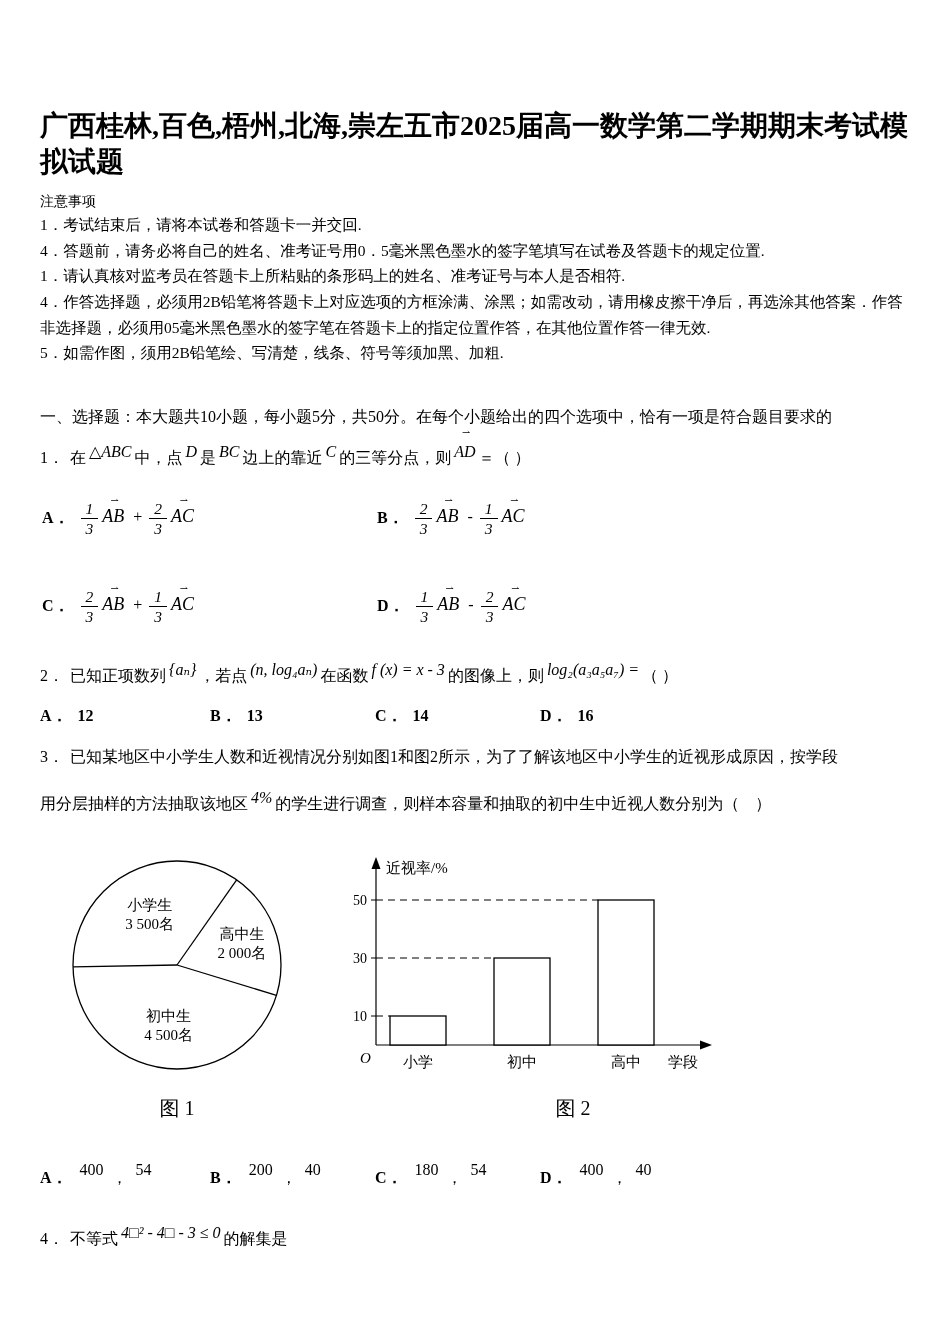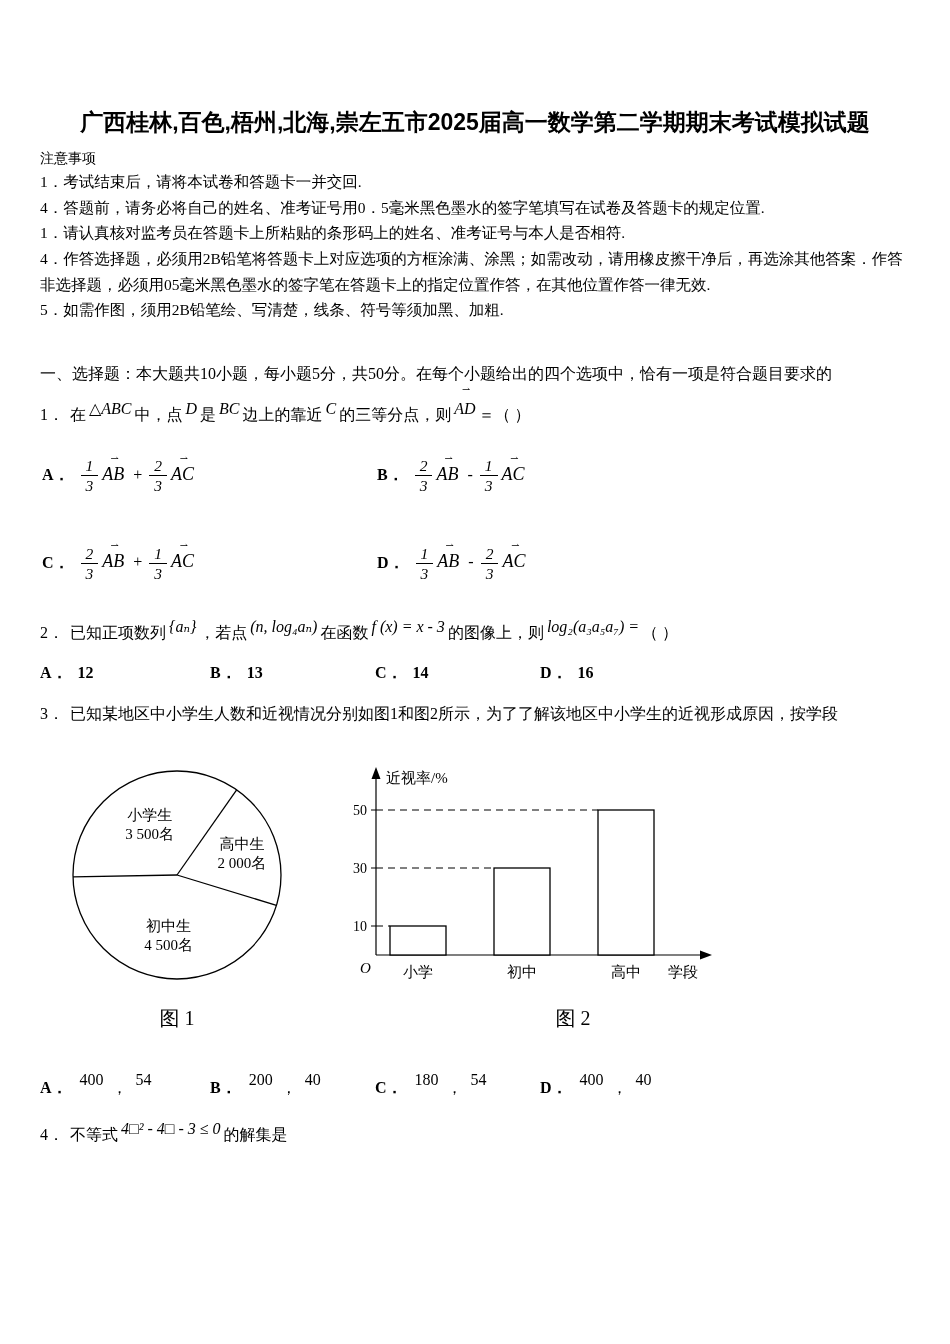--- a/index.html
+++ b/index.html
@@ -3,33 +3,33 @@
 <meta charset="utf-8">
 <style>
   *{margin:0;padding:0;box-sizing:border-box;}
   html,body{background:#fff;}
   body{
     width:950px;height:1344px;overflow:hidden;color:#000;
     font-family:"Liberation Serif","DejaVu Serif","DejaVu Sans",serif;
   }
   .page{width:950px;height:1344px;padding:108px 40px 0 40px;background:#fff;}
   .title{
-    font-family:Liberation Sans, sans-serif;
-    font-weight:700;font-size:23px;text-align:center;line-height:1.3;
+    font-family:Liberation Serif, serif;
+    font-weight:700;font-size:28px;text-align:left;line-height:1.3;
   }
   .notice{margin-top:10px;}
   .notice-head{font-size:14px;line-height:1.5;}
   .notice p.item{font-size:15.5px;line-height:1.66;}
   .section-head{margin-top:38px;font-size:16px;line-height:1.6;}
   .q{font-size:16px;line-height:1.7;}
   .q1{margin-top:14px;}
   .q2{margin-top:36px;}
   .q3{margin-top:16px;}
   .q3b{margin-top:20px;}
-  .q4{margin-top:22px;}
+  .q4{margin-top:36px;}
   .qnum{margin-right:6px;}
   
   .m{font-style:italic;position:relative;top:-6px;padding:0 3px;white-space:nowrap;}
   .raised{position:relative;top:-8px;padding:0 2px;}
   .vec{font-style:italic;position:relative;display:inline-block;padding:0 3px;}
   .q .vec{top:-6px;}
   .vec-arrow{position:absolute;top:-10px;left:55%;transform:translateX(-50%);font-size:10px;font-style:normal;line-height:1;}
   .frac{display:inline-flex;flex-direction:column;align-items:center;vertical-align:middle;
         font-style:italic;font-size:15.5px;line-height:1.25;margin:0 1px;}
   .frac .fn{border-bottom:1.3px solid #000;padding:0 5px;}
@@ -133,20 +133,21 @@
         <span class="opt-label">C．</span>
         <span class="opt-val">14</span>
       </div>
     <div class="opt">
         <span class="opt-label">D．</span>
         <span class="opt-val">16</span>
       </div>
   </div>
 
   <p class="q q3"><span class="qnum">3．</span><span><span class="t">已知某地区中小学生人数和近视情况分别如图1和图2所示，为了了解该地区中小学生的近视形成原因，按学段</span></span></p>
+  <p class="q q3b"><span><span class="t">用分层抽样的方法抽取该地区</span><span class="m">4%</span><span class="t">的学生进行调查，则样本容量和抽取的初中生中近视人数分别为（　）</span></span></p>
 
   <div class="figures">
     <div class="fig fig-pie">
       <svg id="pie-svg" width="245" height="240">
           <circle cx="122" cy="118" r="104" fill="none" stroke="#000" stroke-width="1.3"></circle>
           <line x1="122" y1="118" x2="18.01583970373531" y2="119.81505026947745" stroke="#000" stroke-width="1.3"></line>
           <line x1="122" y1="118" x2="181.6519493805088" y2="32.80818739394485" stroke="#000" stroke-width="1.3"></line>
           <line x1="122" y1="118" x2="221.45569462015567" y2="148.40665729116463" stroke="#000" stroke-width="1.3"></line>
           <text x="94.65797618334973" y="62.577132191896084" text-anchor="middle" font-size="15">小学生</text>
           <text x="94.65797618334973" y="81.57713219189608" text-anchor="middle" font-size="15">3 500名</text>

